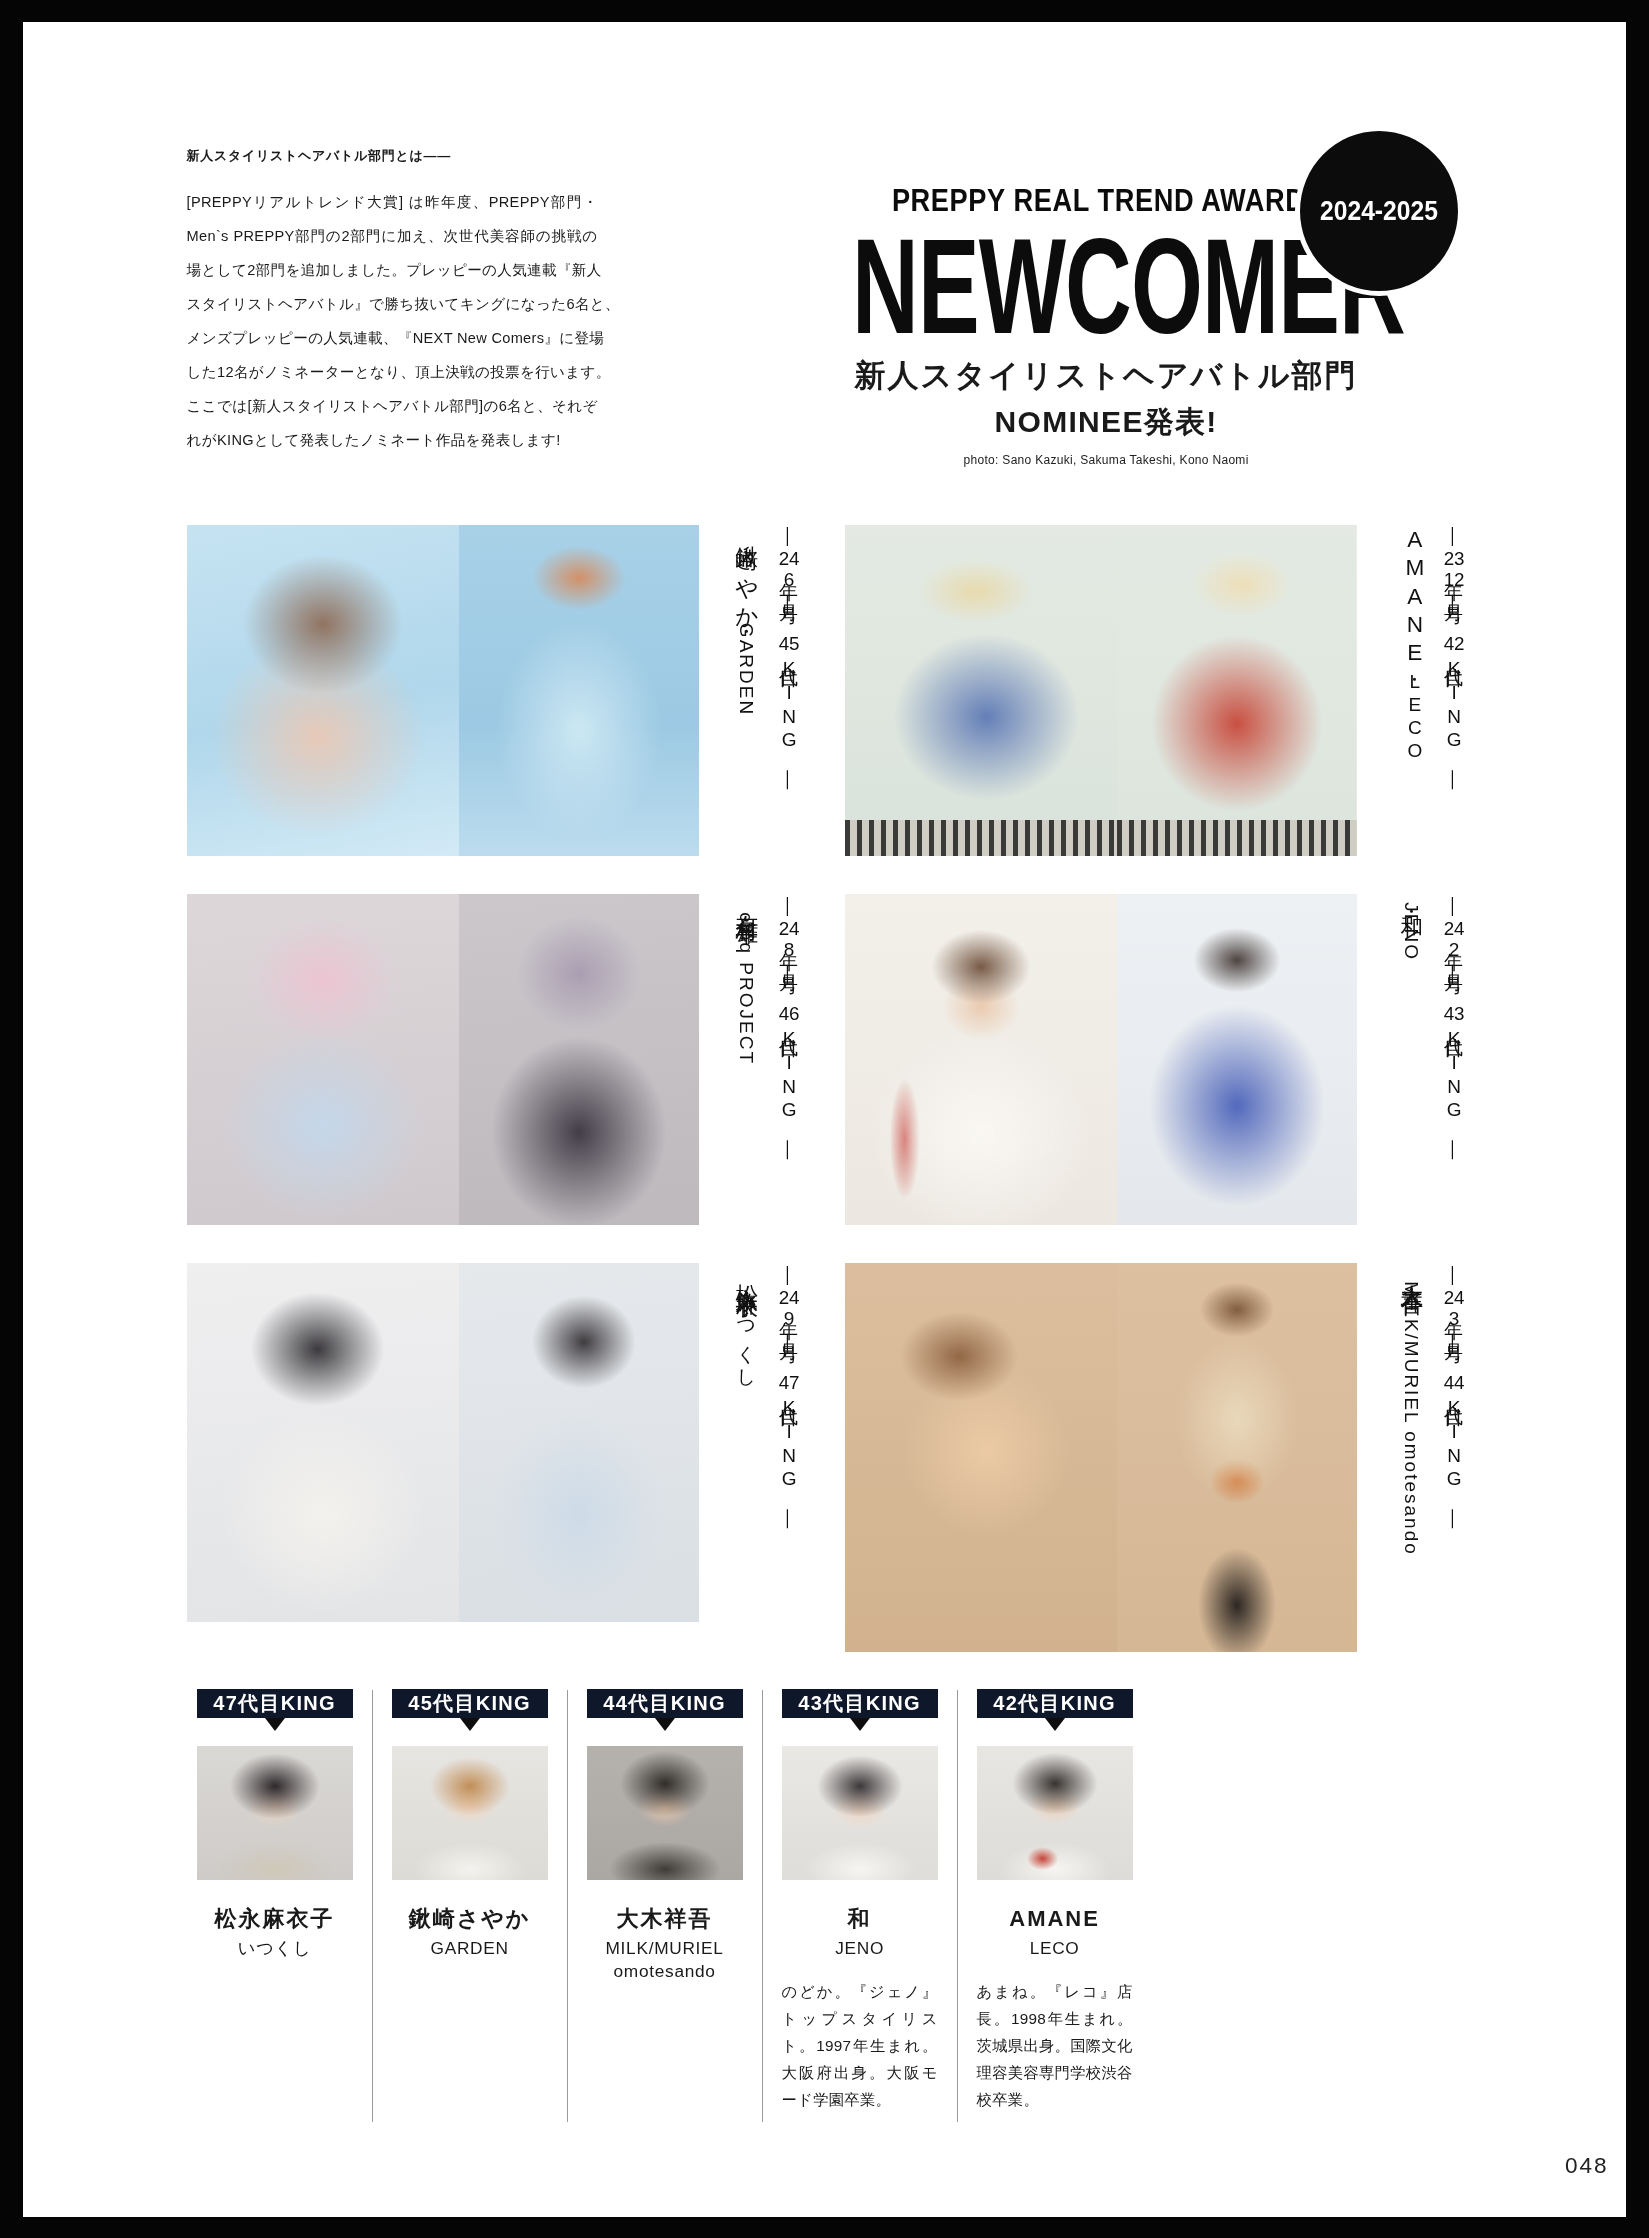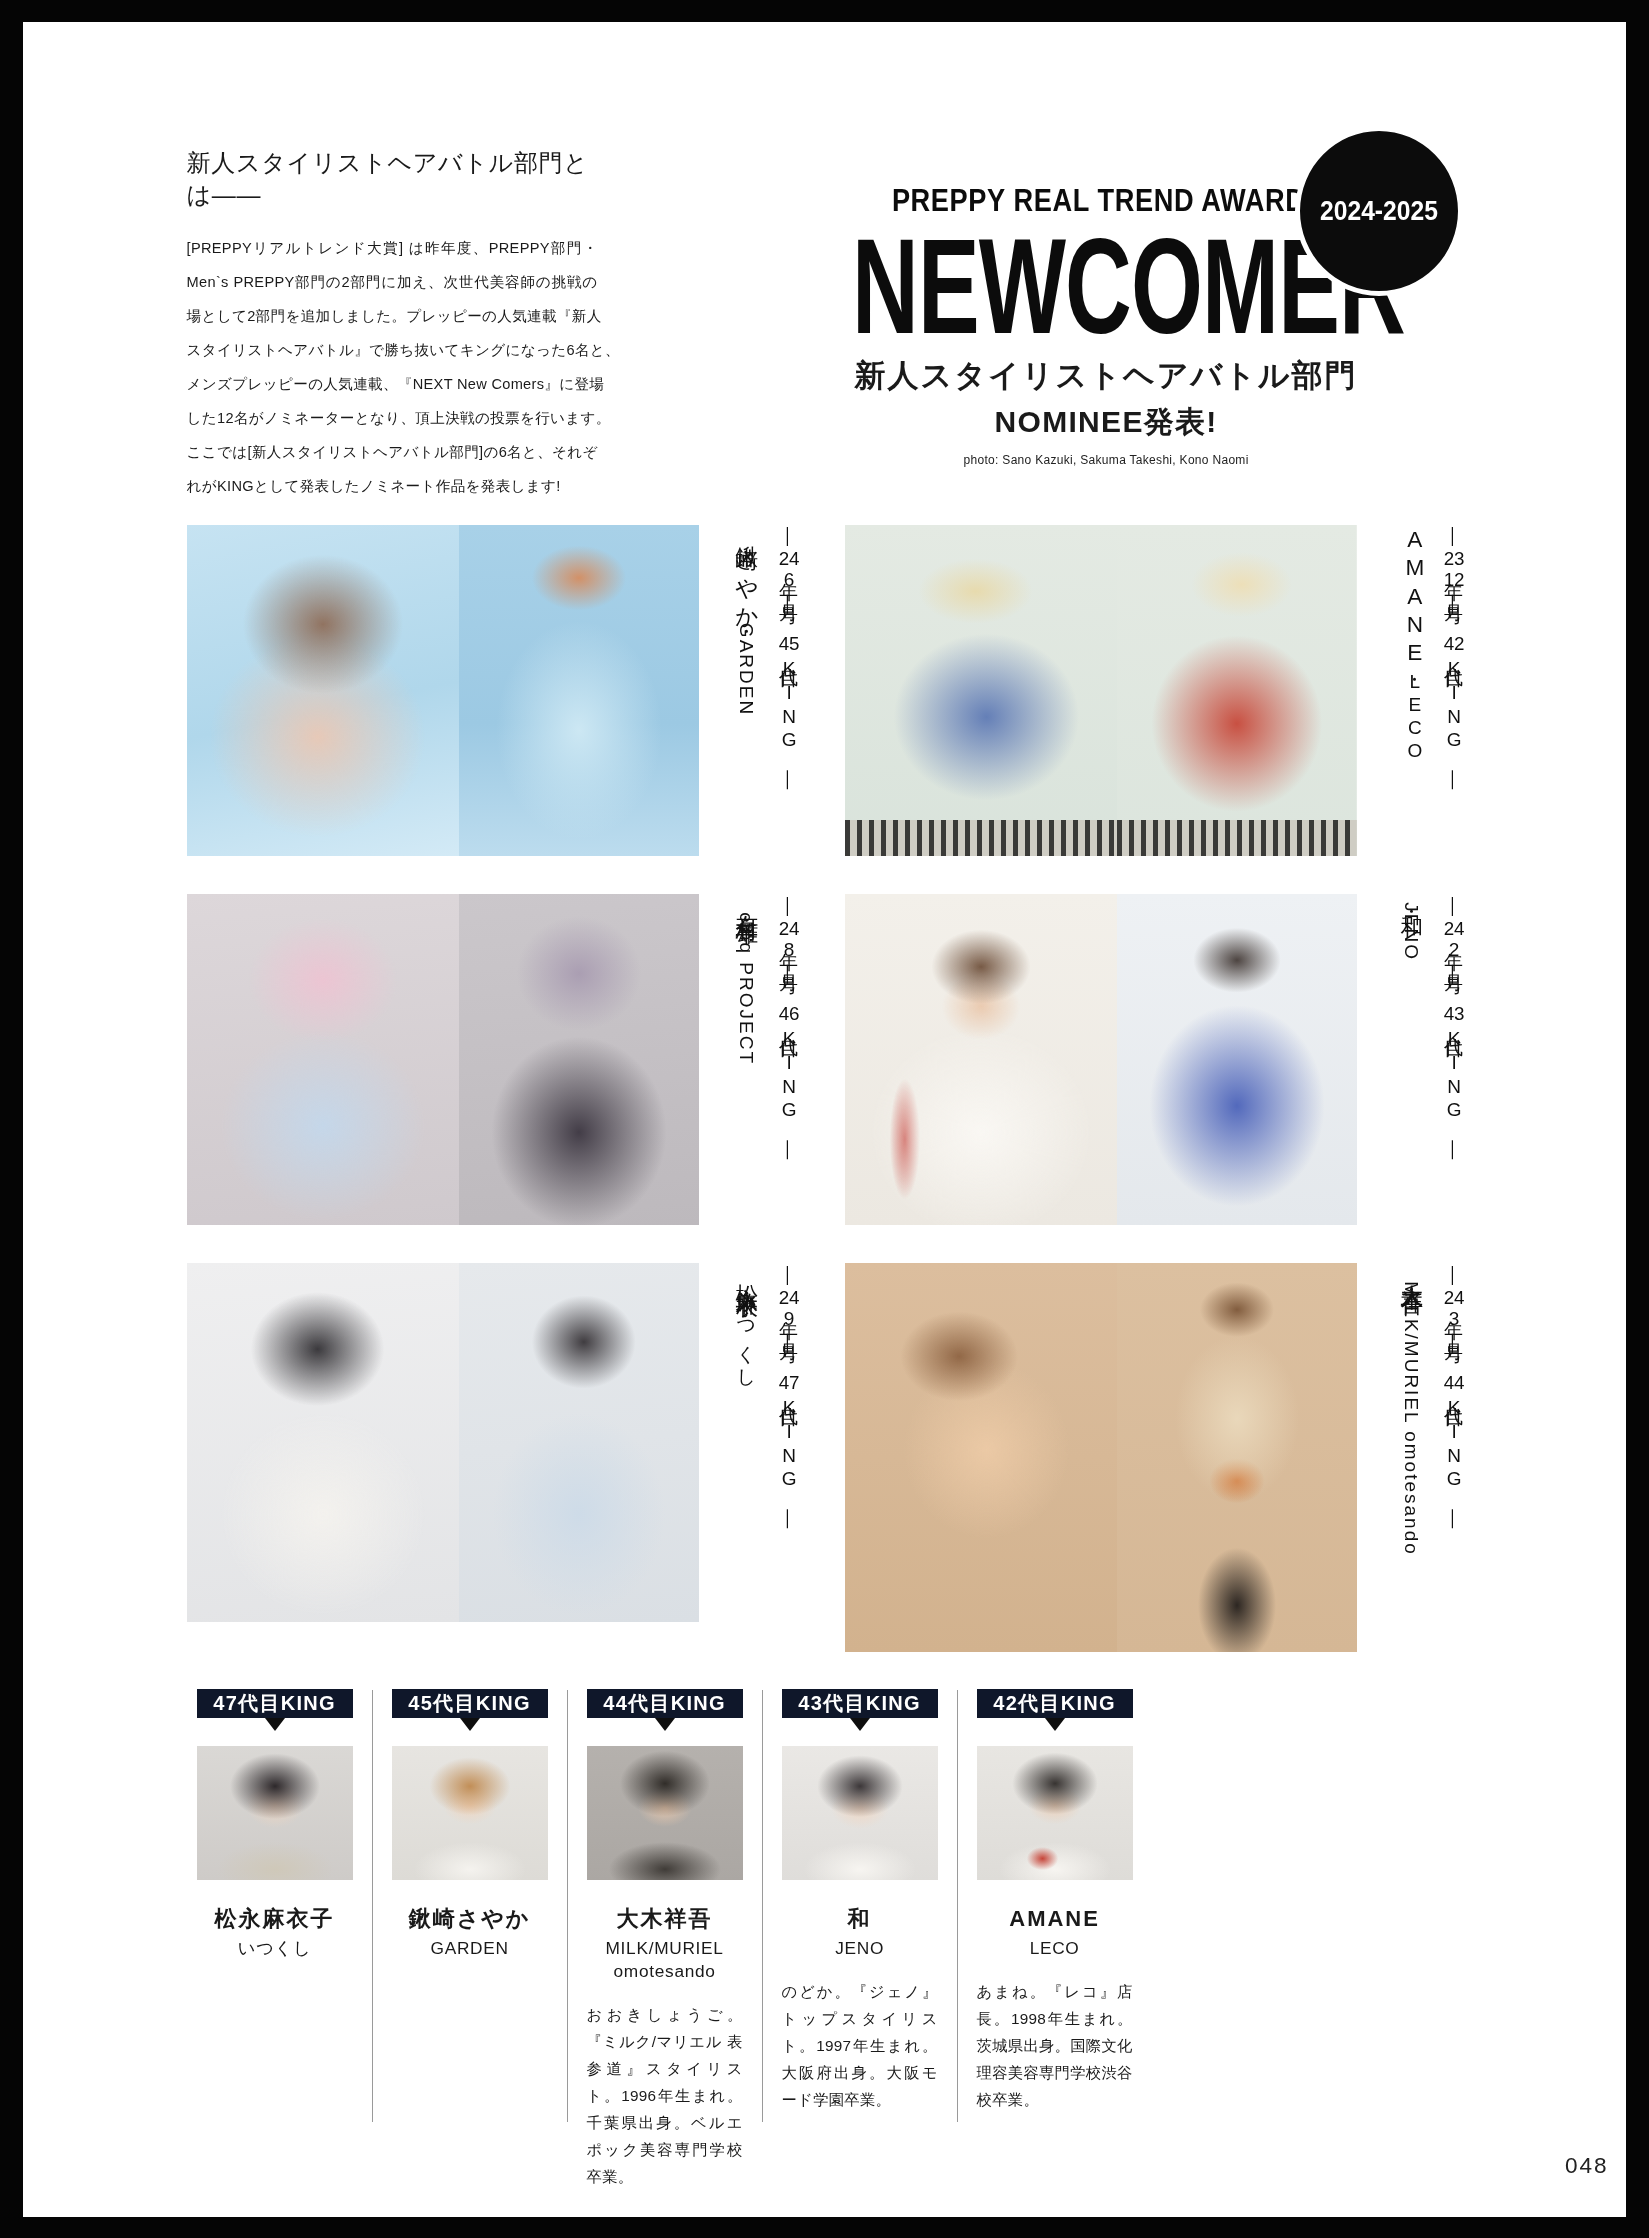--- a/index.html
+++ b/index.html
@@ -9,21 +9,21 @@
     font-family:"Liberation Sans","DejaVu Sans",sans-serif;
     color:#1a1a1a;
   }
   .page{
     position:absolute;left:22.6px;top:22px;width:1603px;height:2195px;
     background:#ffffff;overflow:hidden;
   }
 
   
   .intro{position:absolute;left:164px;top:125px;width:411px;}
-  .intro-title{font-size:24px;font-weight:normal;letter-spacing:0.7px;margin-bottom:20px;}
+  .intro-title{font-size:13px;font-weight:bold;letter-spacing:0.7px;margin-bottom:20px;}
   .intro-line{
     font-size:14.6px;line-height:34px;letter-spacing:0.3px;
     text-align:justify;text-align-last:justify;white-space:nowrap;
   }
   .intro-line:last-child{text-align-last:left;}
 
   
   .kicker{
     position:absolute;left:831px;top:160px;width:505px;text-align:center;
     font-size:32px;font-weight:800;letter-spacing:0.7px;color:#0c0c0c;
@@ -288,21 +288,20 @@
       <div class="headshot h3"></div>
       <div class="p-name">鍬崎さやか</div>
       <div class="p-salon">GARDEN</div>
     </div>
 
     <div class="profile">
       <div class="tag">44代目KING</div>
       <div class="headshot h4"></div>
       <div class="p-name">大木祥吾</div>
       <div class="p-salon">MILK/MURIEL omotesando</div>
-      <div class="p-bio">おおきしょうご。『ミルク/マリエル 表参道』スタイリスト。1996年生まれ。千葉県出身。ベルエポック美容専門学校卒業。</div>
     </div>
 
     <div class="profile">
       <div class="tag">43代目KING</div>
       <div class="headshot h5"></div>
       <div class="p-name">和</div>
       <div class="p-salon">JENO</div>
       <div class="p-bio">のどか。『ジェノ』トップスタイリスト。1997年生まれ。大阪府出身。大阪モード学園卒業。</div>
     </div>
 

